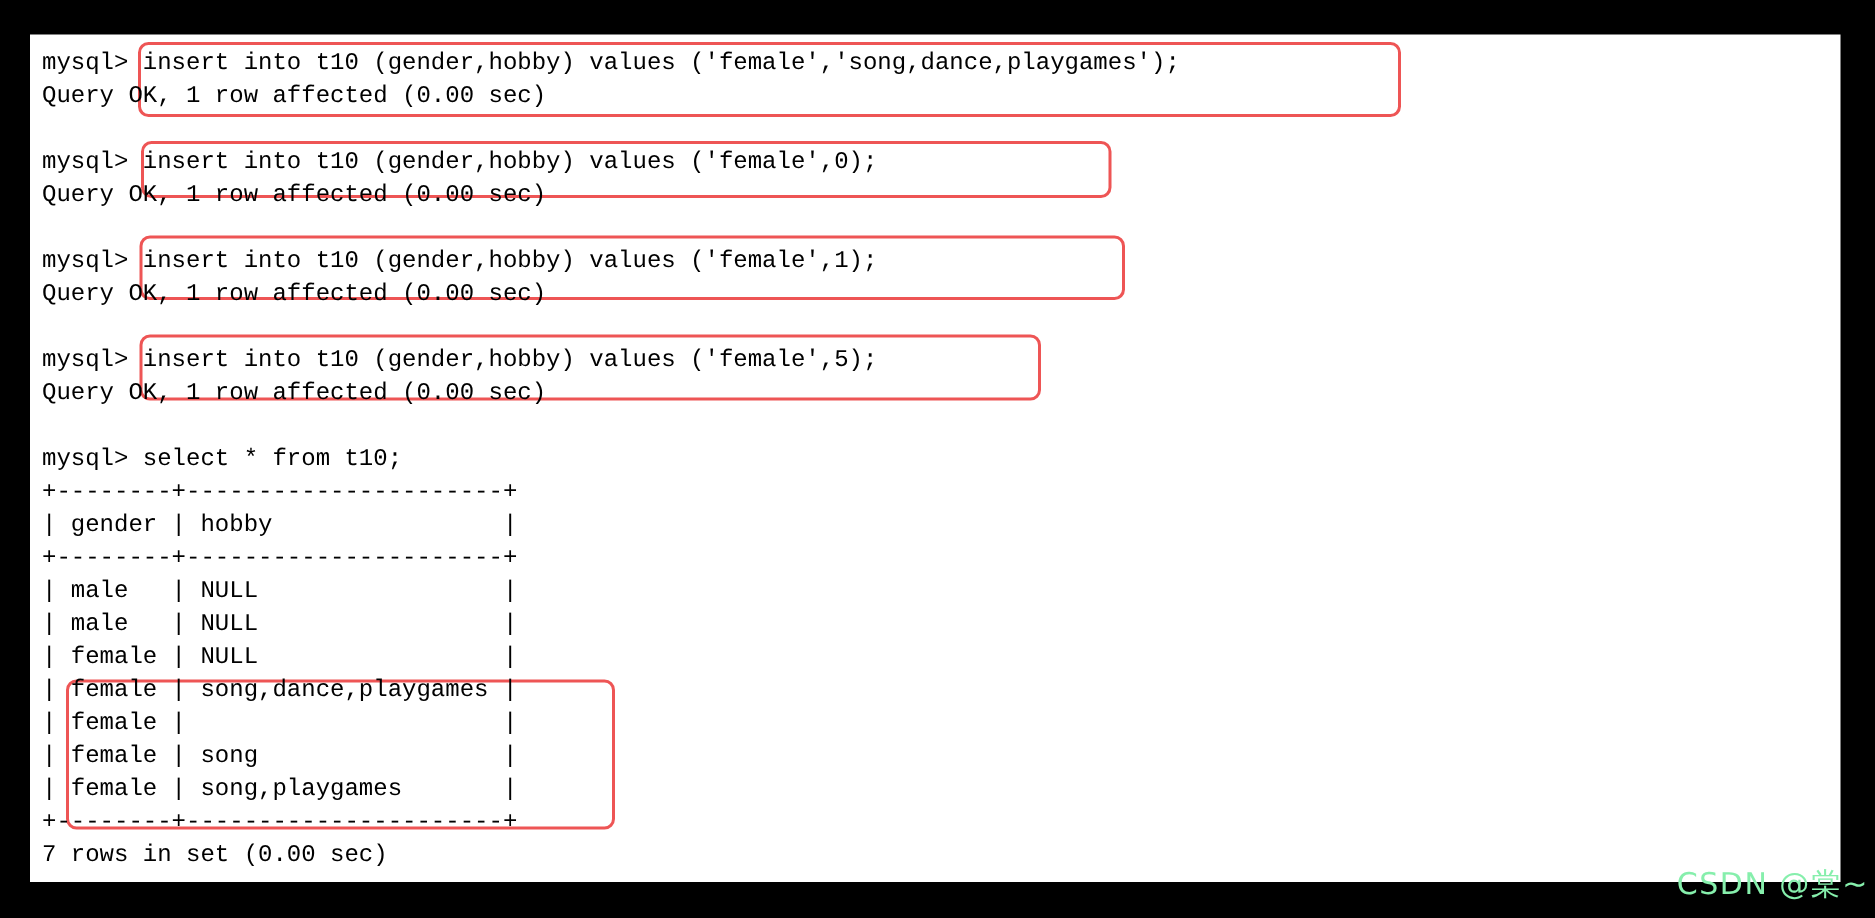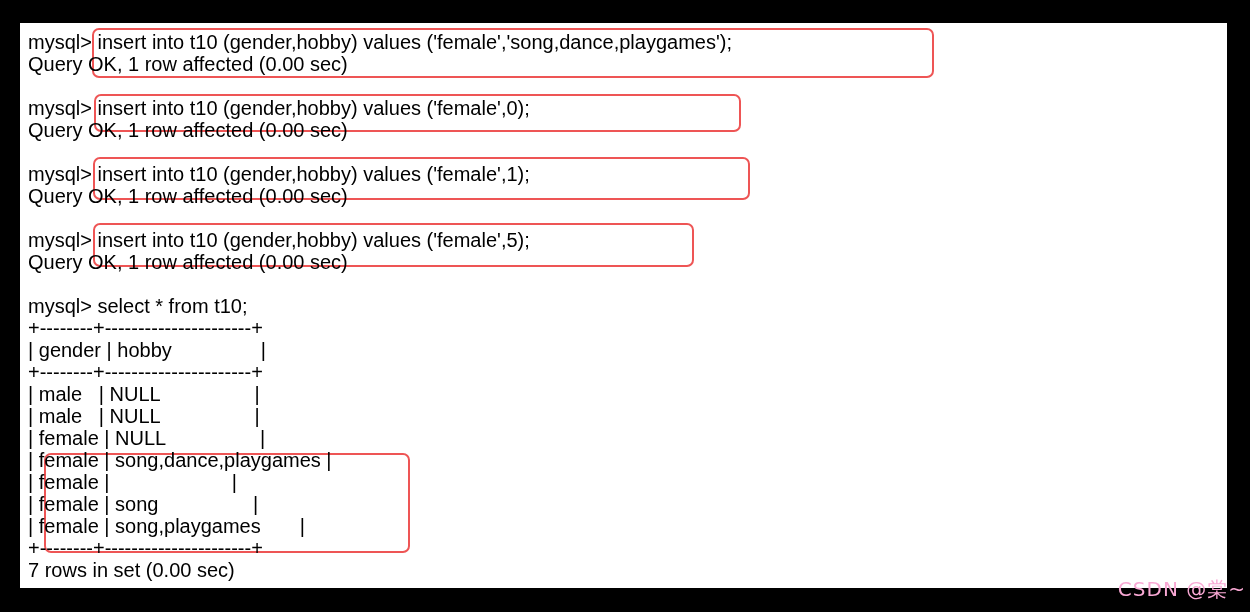--- a/index.html
+++ b/index.html
@@ -20,22 +20,22 @@
   .terminal {
     position: absolute;
     left: 20px; top: 23px;
     width: 1207px; height: 565px;
     background: #ffffff;
   }
   .console {
     position: absolute;
     left: 28px; top: 31px;
     z-index: 3;
-    font-family: Liberation Sans, sans-serif;
-    font-size: 20px;
+    font-family: Liberation Mono, monospace;
+    font-size: 16px;
     line-height: 22px;
     color: #000000;
     white-space: pre;
   }
   .console .term-line {
     height: 22px;
     white-space: pre;
   }
   .anno {
     position: absolute;
@@ -43,21 +43,21 @@
     border-radius: 7px;
     background: transparent;
     z-index: 2;
   }
   .watermark {
     position: absolute;
     right: 4px;
     top: 576px;
     z-index: 5;
     font-size: 20px;
-    color: #f9a8d4;
+    color: #86efac;
     letter-spacing: 1px;
     white-space: nowrap;
   }
 </style>
 </head>
 <body>
 
 <div class="stage">
 
   <div class="terminal"></div>

